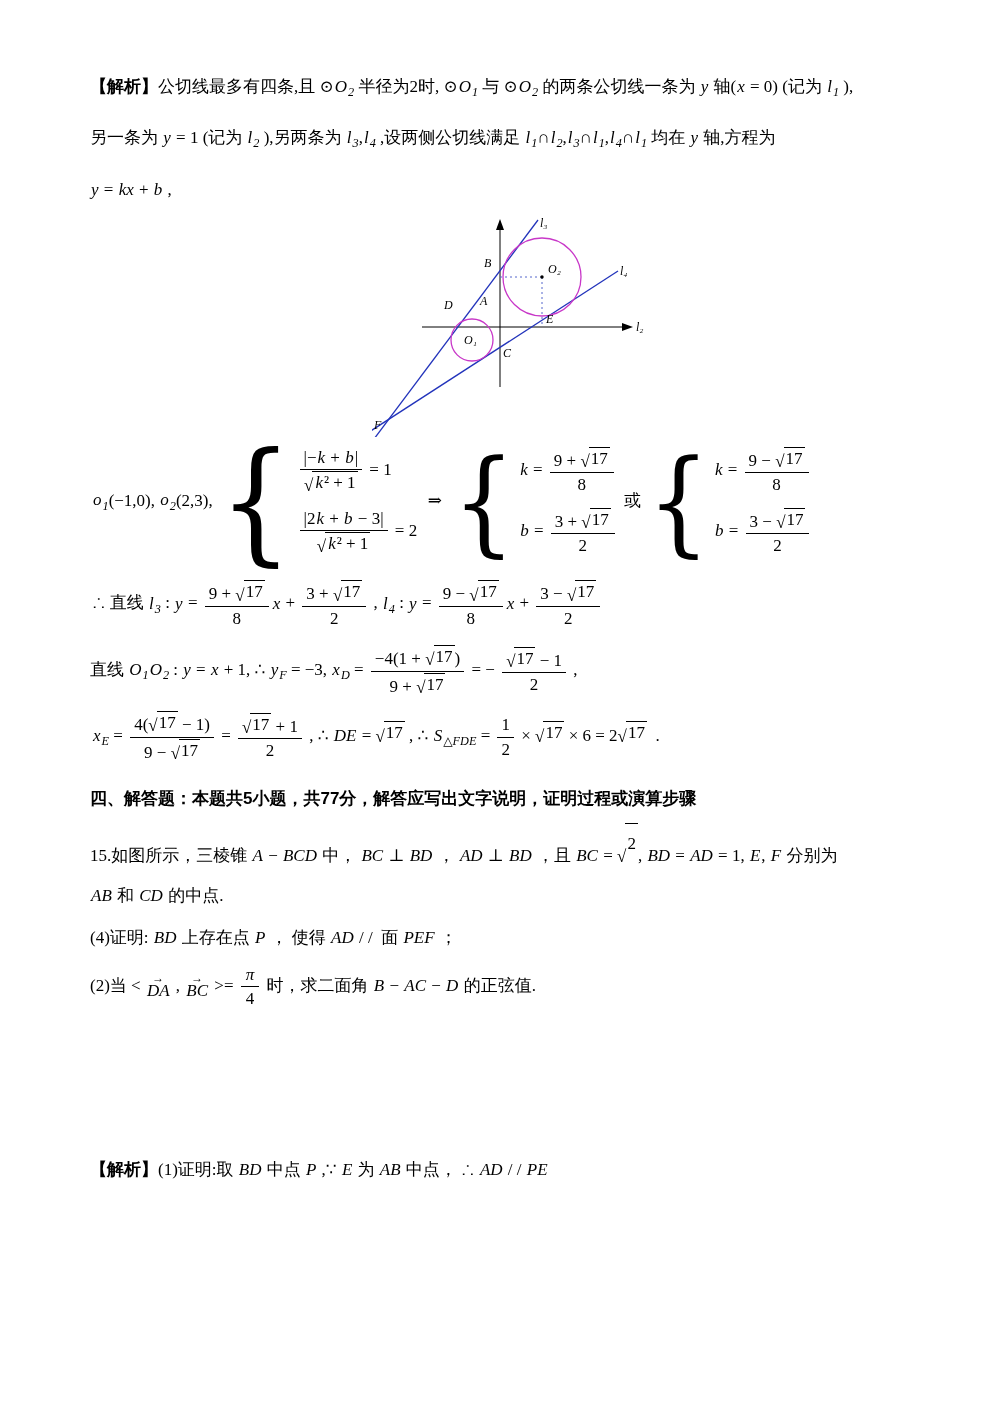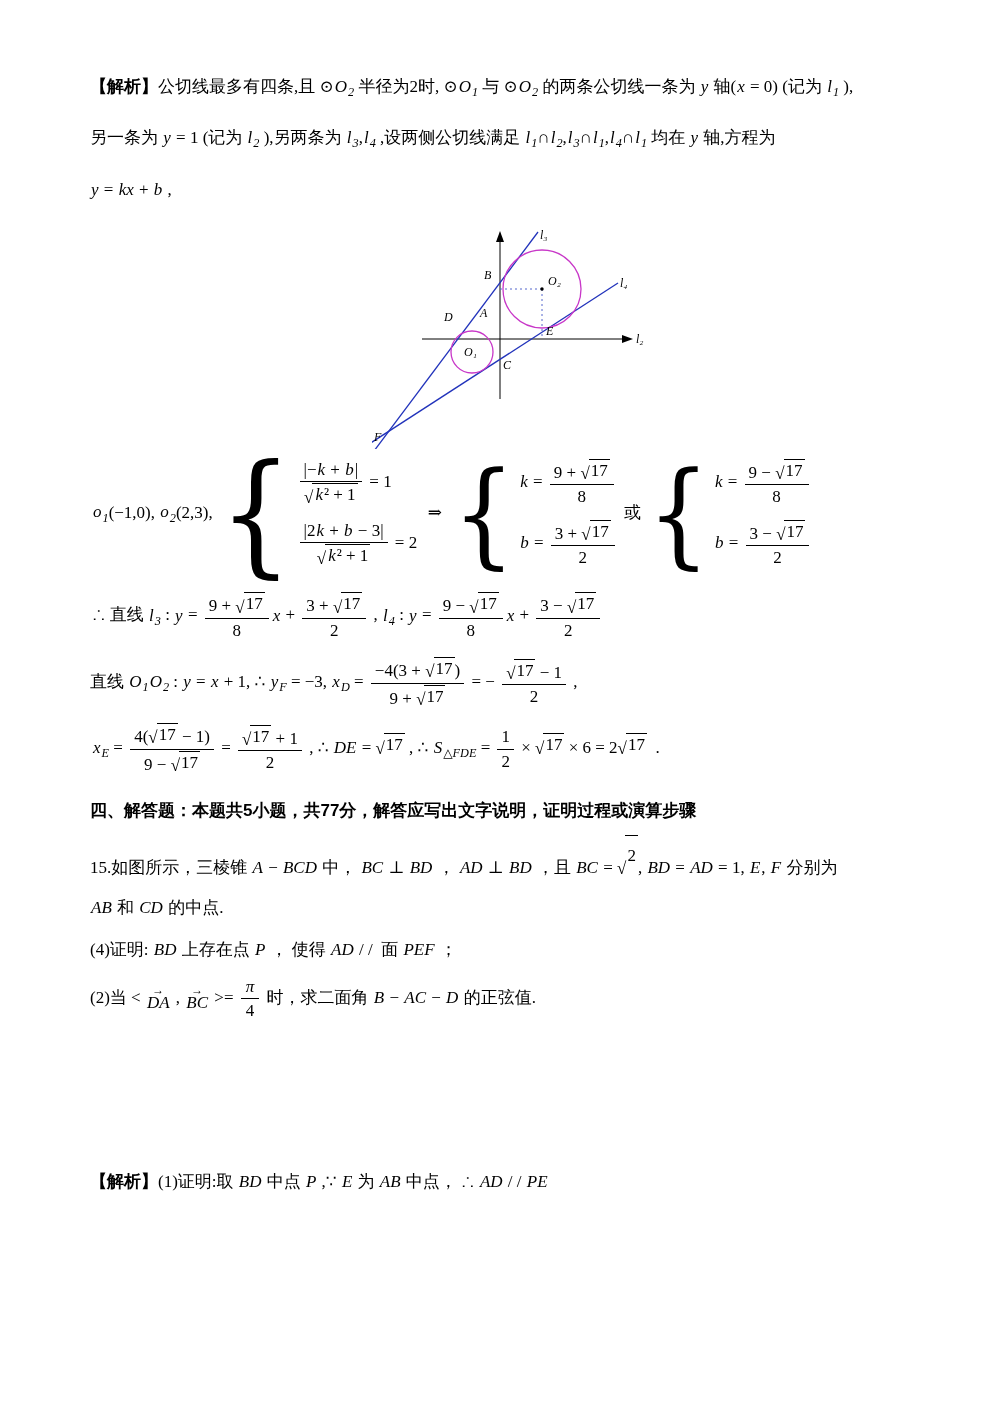--- a/index.html
+++ b/index.html
@@ -1,20 +1,20 @@
 <!DOCTYPE html>
 <html><head>
 <meta charset="utf-8">
 <style>
   html,body{margin:0;padding:0;}
   body{width:992px;height:1403px;background:#ffffff;overflow:hidden;color:#000;}
   .content{padding:64px 80px 0 90px;font-family:"Liberation Serif","DejaVu Serif",serif;font-size:17px;}
   .mline{margin:0;}
   .para-line{line-height:46px;}
-  .figure{margin:14px 0 0 282px;width:292px;height:222px;text-align:center;}
+  .figure{margin:2px 0 0 282px;width:292px;height:222px;text-align:center;}
   .figlabel{font-family:"Liberation Serif","DejaVu Serif",serif;font-style:italic;font-size:12px;fill:#000;}
   .eqsys{margin:10px 0 0 2px;line-height:1.3;}
   .eq34{margin:24px 0 0 2px;line-height:1.3;}
   .eqO{margin:16px 0 0 0;line-height:1.3;}
   .eqX{margin:14px 0 0 2px;line-height:1.3;}
   .heading{margin:24px 0 0 0;font-weight:bold;font-family:"Liberation Sans","DejaVu Sans",sans-serif;font-size:17px;line-height:24px;}
   .p15-line{line-height:40px;margin:12px 0 0 0;}
   .p15-line2{line-height:40px;margin:0;}
   .part-line{line-height:40px;margin:2px 0 0 0;}
   .part2-line{margin:6px 0 0 0;line-height:1.4;}
@@ -154,21 +154,21 @@
           </span></span>
         <span class="den"><span class="mt">8</span></span>
       </span><span class="mi">x</span><span class="mt"> + </span><span class="frac">
         <span class="num"><span class="mt">3 − </span><span class="sqrt">
             <span class="rad">√</span>
             <span class="rbody"><span class="mt">17</span></span>
           </span></span>
         <span class="den"><span class="mt">2</span></span>
       </span></p>
   <p class="mline eqO"><span class="mt">直线 </span><span class="mi">O</span><sub class="ms">1</sub><span class="mi">O</span><sub class="ms">2</sub><span class="mt"> : </span><span class="mi">y</span><span class="mt"> = </span><span class="mi">x</span><span class="mt"> + 1, ∴ </span><span class="mi">y</span><sub class="ms">F</sub><span class="mt"> = −3, </span><span class="mi">x</span><sub class="ms">D</sub><span class="mt"> = </span><span class="frac">
-        <span class="num"><span class="mt">−4(3 + </span><span class="sqrt">
+        <span class="num"><span class="mt">−4(1 + </span><span class="sqrt">
             <span class="rad">√</span>
             <span class="rbody"><span class="mt">17</span></span>
           </span><span class="mt">)</span></span>
         <span class="den"><span class="mt">9 + </span><span class="sqrt">
             <span class="rad">√</span>
             <span class="rbody"><span class="mt">17</span></span>
           </span></span>
       </span><span class="mt"> = − </span><span class="frac">
         <span class="num"><span class="sqrt">
             <span class="rad">√</span>

